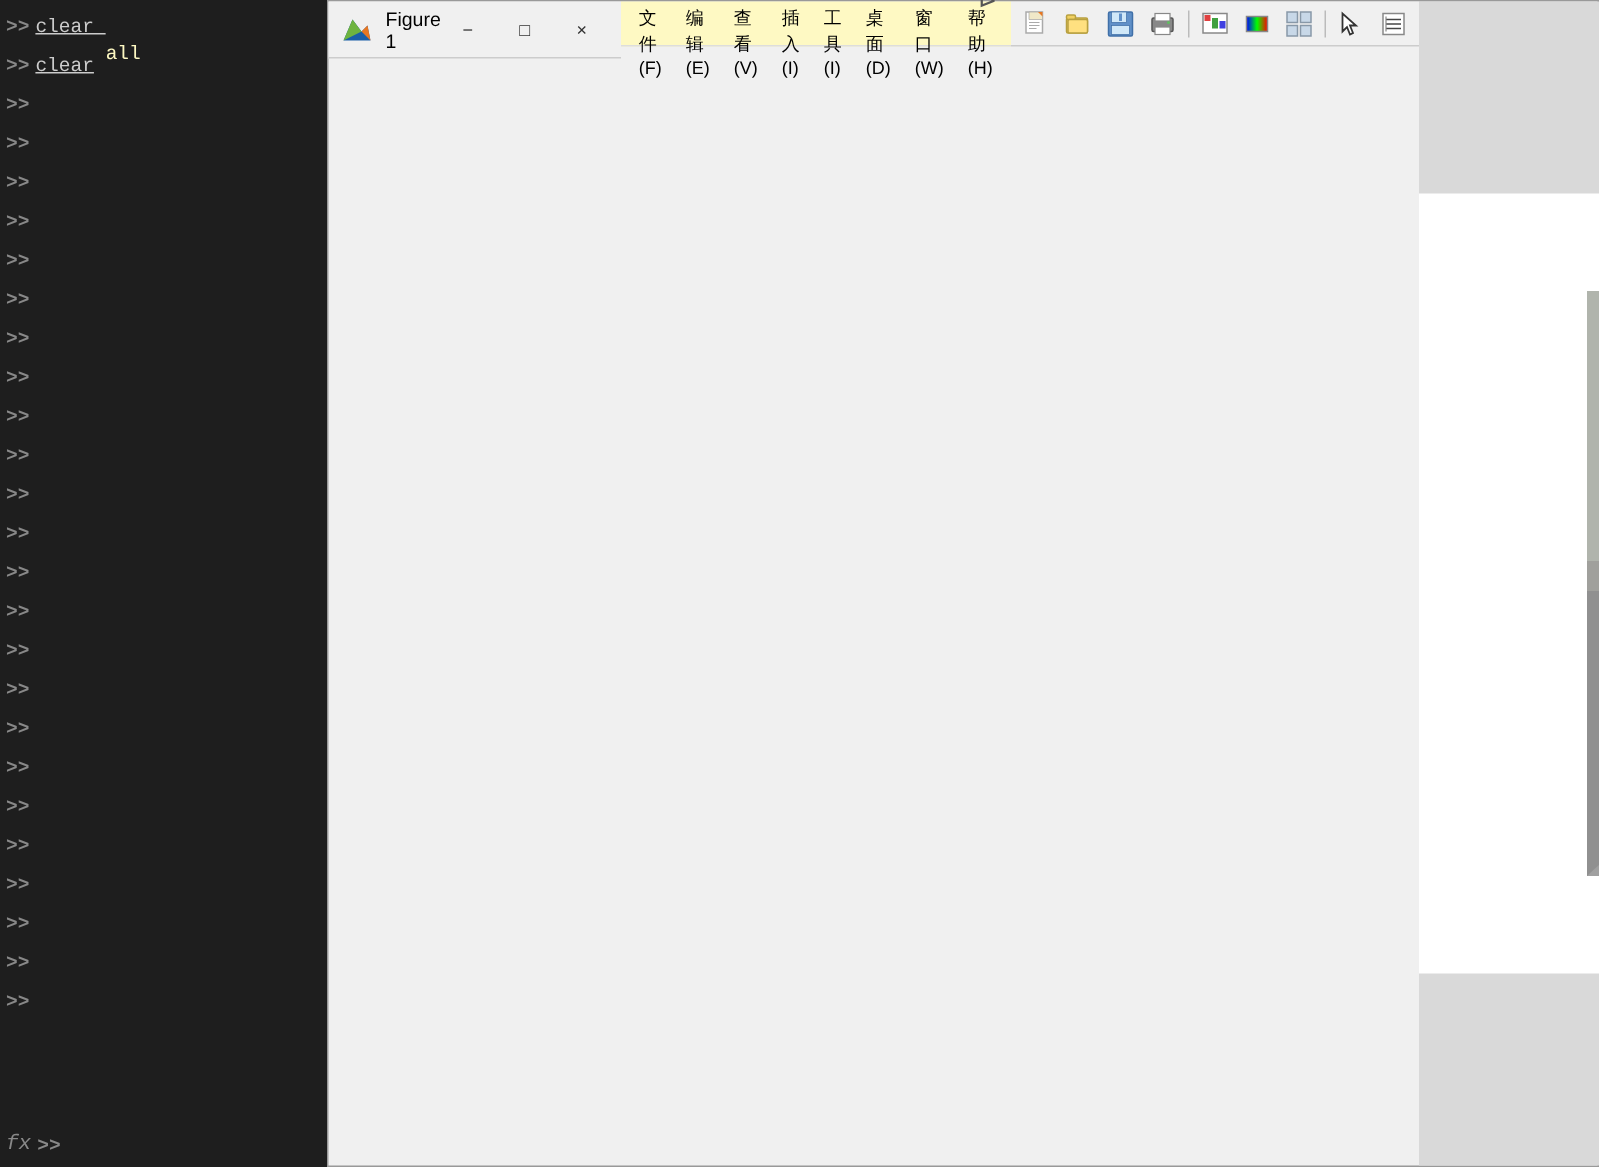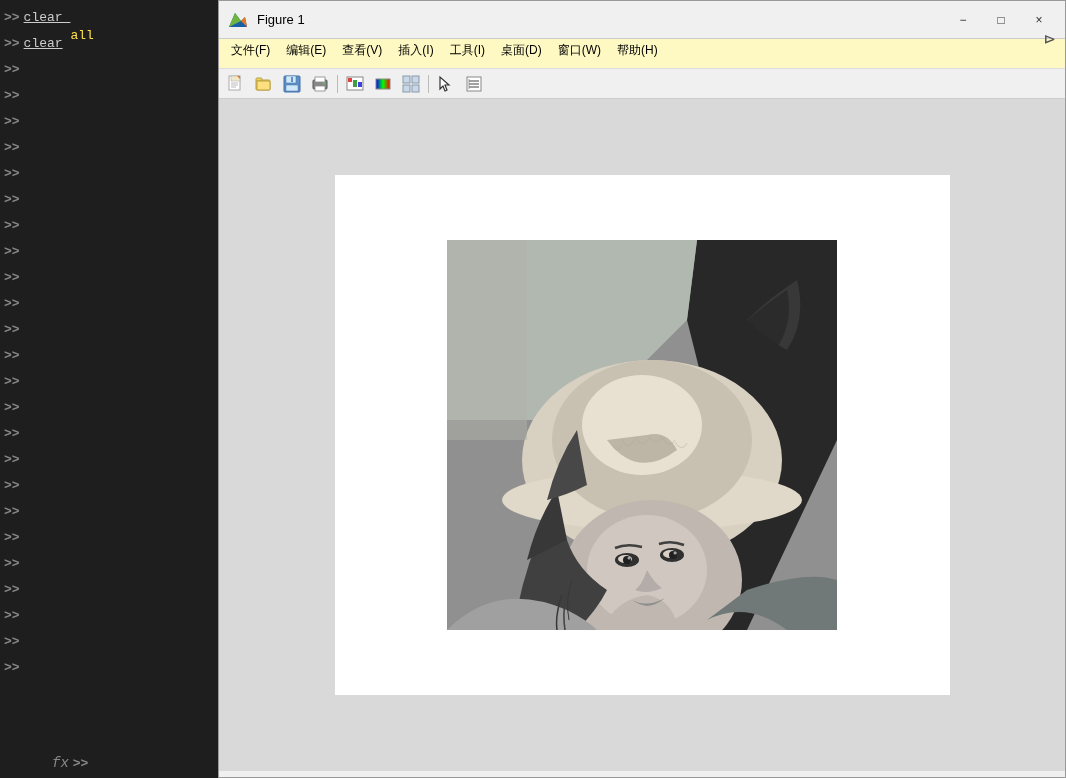--- a/index.html
+++ b/index.html
@@ -33,21 +33,21 @@
     }
 
     .prompt {
       color: #888;
       font-size: 13px;
       margin-right: 4px;
       font-weight: bold;
     }
 
     .cmd-keyword {
-      color: #fde047;
+      color: #fef9c3;
       margin-top: 37px;
     }
 
     .cmd-normal {
       color: #ccc;
       text-decoration: underline;
     }
 
     .bottom-bar {
       position: absolute;
@@ -58,31 +58,30 @@
       display: flex;
       align-items: center;
       padding-left: 4px;
     }
 
     .fx-label {
       color: #888;
       font-style: italic;
       font-size: 14px;
       margin-right: 4px;
-      margin-left: 48px;
     }
 
     
     #figure-window {
       width: 848px;
       height: 778px;
       background: #f0f0f0;
       border: 1px solid #999;
       display: flex;
-      flex-direction: column;
+      flex-direction: row;
       position: relative;
     }
 
     
     #title-bar {
       height: 38px;
       background: #f0f0f0;
       display: flex;
       align-items: center;
       padding: 0 8px;

